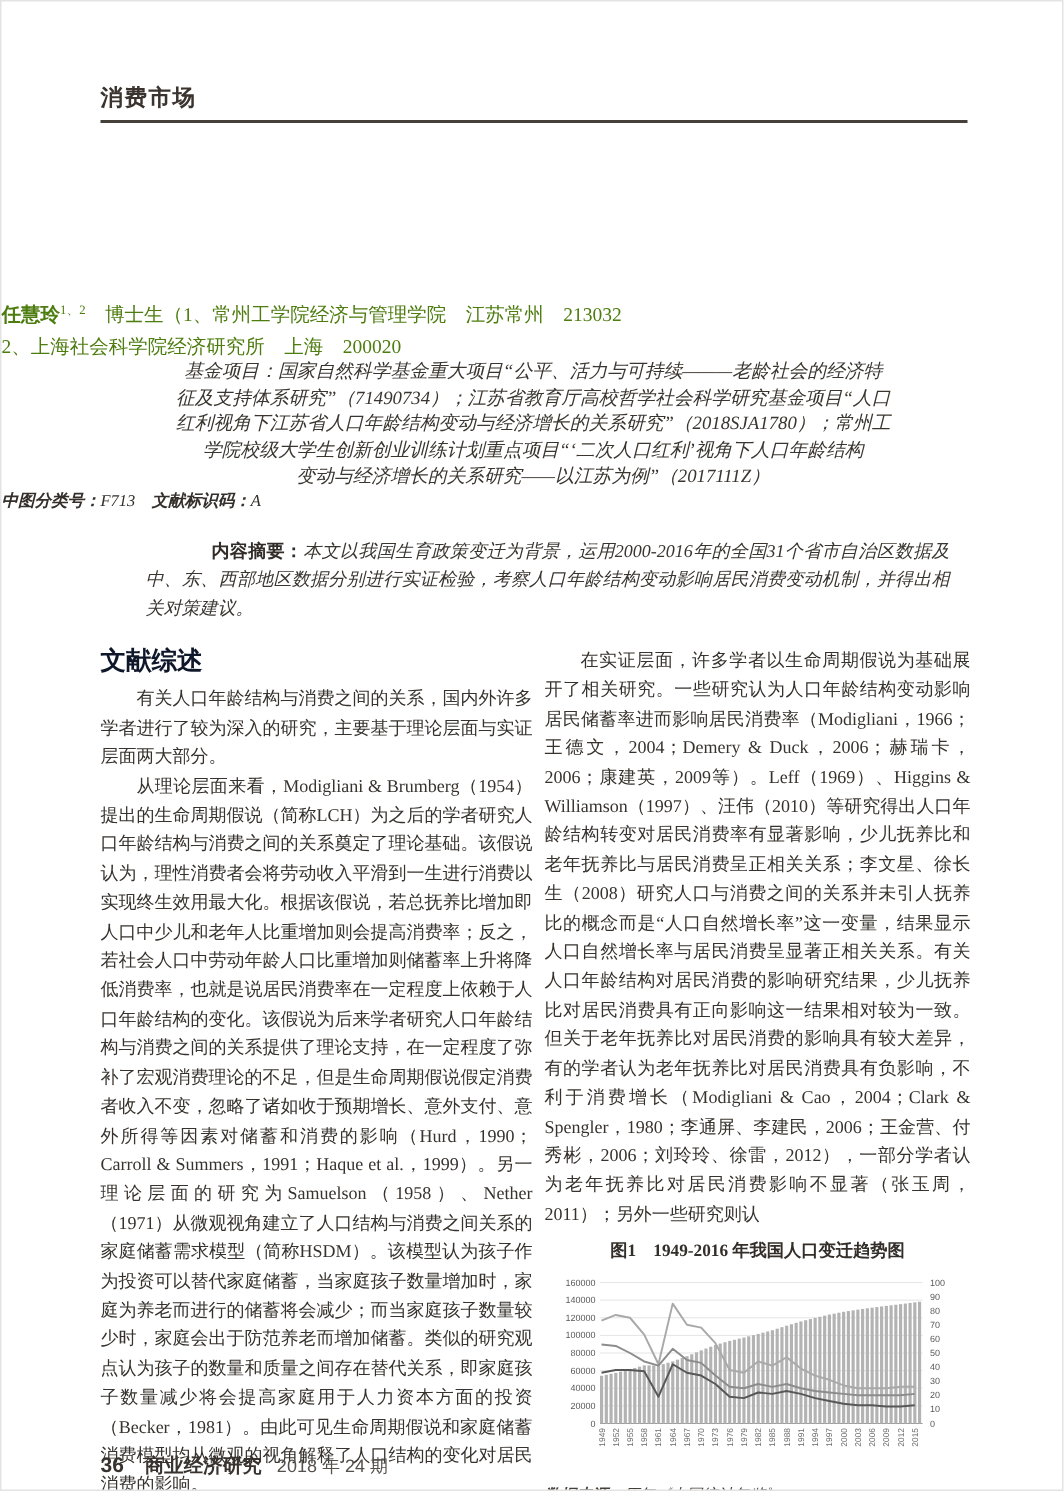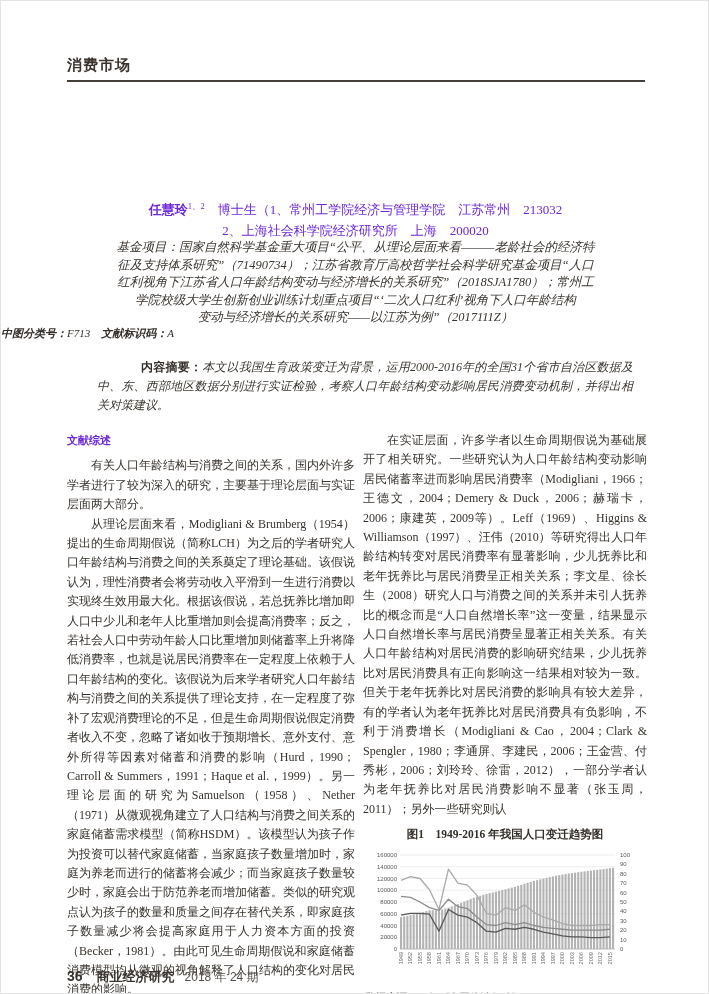--- a/index.html
+++ b/index.html
@@ -10,35 +10,35 @@
   }
   .section-label{
     position:absolute;left:66px;top:55px;font-family:"Liberation Sans",sans-serif;
     font-weight:bold;font-size:15px;color:#3a332e;letter-spacing:1px;
   }
   .header-rule{position:absolute;left:66px;top:79px;width:578px;border-bottom:2px solid #46403b;}
   .paper-title{
     position:absolute;left:0;top:137px;width:709px;text-align:center;
     font-weight:bold;font-size:25px;color:#3c3631;letter-spacing:0.5px;
   }
-  .author-line{position:absolute;left:0;width:709px;text-align:center;font-size:13px;color:#6d28d9;}
+  .author-line{position:absolute;left:0;width:709px;text-align:left;font-size:13px;color:#4d7c0f;}
   .author-line .sup{font-size:8.5px;vertical-align:super;}
   .a1{top:200px;} .a2{top:221px;}
   .fund{position:absolute;left:60px;top:238px;width:589px;text-align:center;
         font-size:12.5px;line-height:17.6px;font-style:italic;color:#3a352f;}
   .clc{position:absolute;left:0;top:325px;width:709px;text-align:left;font-size:11px;font-style:italic;}
   .clc b{font-style:italic;}
   .abstract-block{position:absolute;left:96px;top:357px;width:536px;font-size:12px;
         line-height:18.8px;font-style:italic;color:#3a352f;text-align:justify;}
   .abstract-block b, .kw b{font-style:normal;font-family:"Liberation Sans",sans-serif;font-size:12px;color:#322d29;margin-left:44px;}
   .kw{margin-top:1px;}
   .col{position:absolute;top:430px;font-size:12px;line-height:19.4px;text-align:justify;color:#37322d;}
   .col-left{left:66px;width:288px;}
   .col-right{left:362px;width:284px;}
-  .col h3{font-family:"Liberation Sans",sans-serif;font-size:11px;margin:0 0 6px 0;color:#6d28d9;}
+  .col h3{font-family:"Liberation Sans",sans-serif;font-size:17px;margin:0 0 6px 0;color:#0f172a;}
   .col p{margin:0;text-indent:2em;}
   .figure{margin-top:6px;}
   .fig-title{text-align:center;font-family:Liberation Serif, serif;font-weight:bold;
         font-size:11.5px;color:#332e29;margin-bottom:4px;}
   .fig-source{font-size:10.5px;font-style:italic;color:#46403a;margin-top:2px;}
   .fig-source b{font-style:italic;}
   .footer{position:absolute;left:66px;top:931px;font-family:"Liberation Sans",sans-serif;font-size:12px;color:#55504b;margin-top:36px;}
   .footer .pageno{font-weight:bold;font-size:14px;color:#38332e;margin-right:14px;}
   .footer .journal{font-weight:bold;font-size:13px;color:#38332e;margin-right:10px;}
   svg text{font-family:"Liberation Sans",sans-serif;}
@@ -49,21 +49,21 @@
 <div class="page">
 
   <div class="section-label">消费市场</div>
   <div class="header-rule"></div>
 
 
   <div class="author-line a1"><b>任慧玲</b><span class="sup">1、2</span><span>　博士生（1、常州工学院经济与管理学院　江苏常州　213032</span></div>
   <div class="author-line a2">2、上海社会科学院经济研究所　上海　200020</div>
 
   <div class="fund">
-    <div>基金项目：国家自然科学基金重大项目“公平、从理论层面来看———老龄社会的经济特</div>
+    <div>基金项目：国家自然科学基金重大项目“公平、活力与可持续———老龄社会的经济特</div>
     <div>征及支持体系研究”（71490734）；江苏省教育厅高校哲学社会科学研究基金项目“人口</div>
     <div>红利视角下江苏省人口年龄结构变动与经济增长的关系研究”（2018SJA1780）；常州工</div>
     <div>学院校级大学生创新创业训练计划重点项目“‘二次人口红利’视角下人口年龄结构</div>
     <div>变动与经济增长的关系研究——以江苏为例”（2017111Z）</div>
   </div>
 
   <div class="clc"><b>中图分类号：</b><span>F713　</span><b>文献标识码：</b><span>A</span></div>
 
   <div class="abstract-block">
     <div><b>内容摘要：</b><span>本文以我国生育政策变迁为背景，运用2000-2016年的全国31个省市自治区数据及中、东、西部地区数据分别进行实证检验，考察人口年龄结构变动影响居民消费变动机制，并得出相关对策建议。</span></div>

